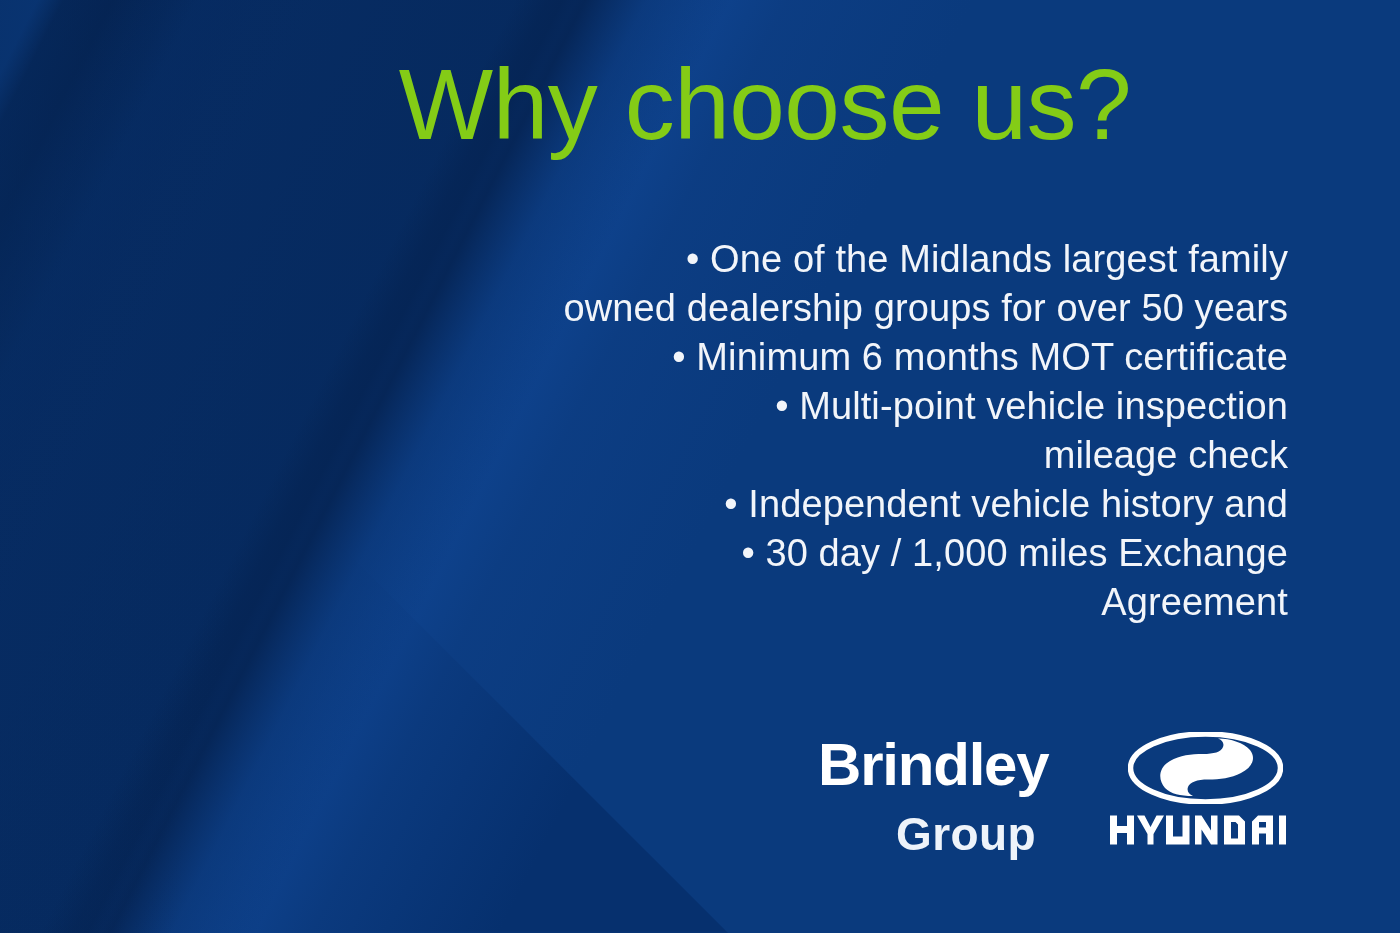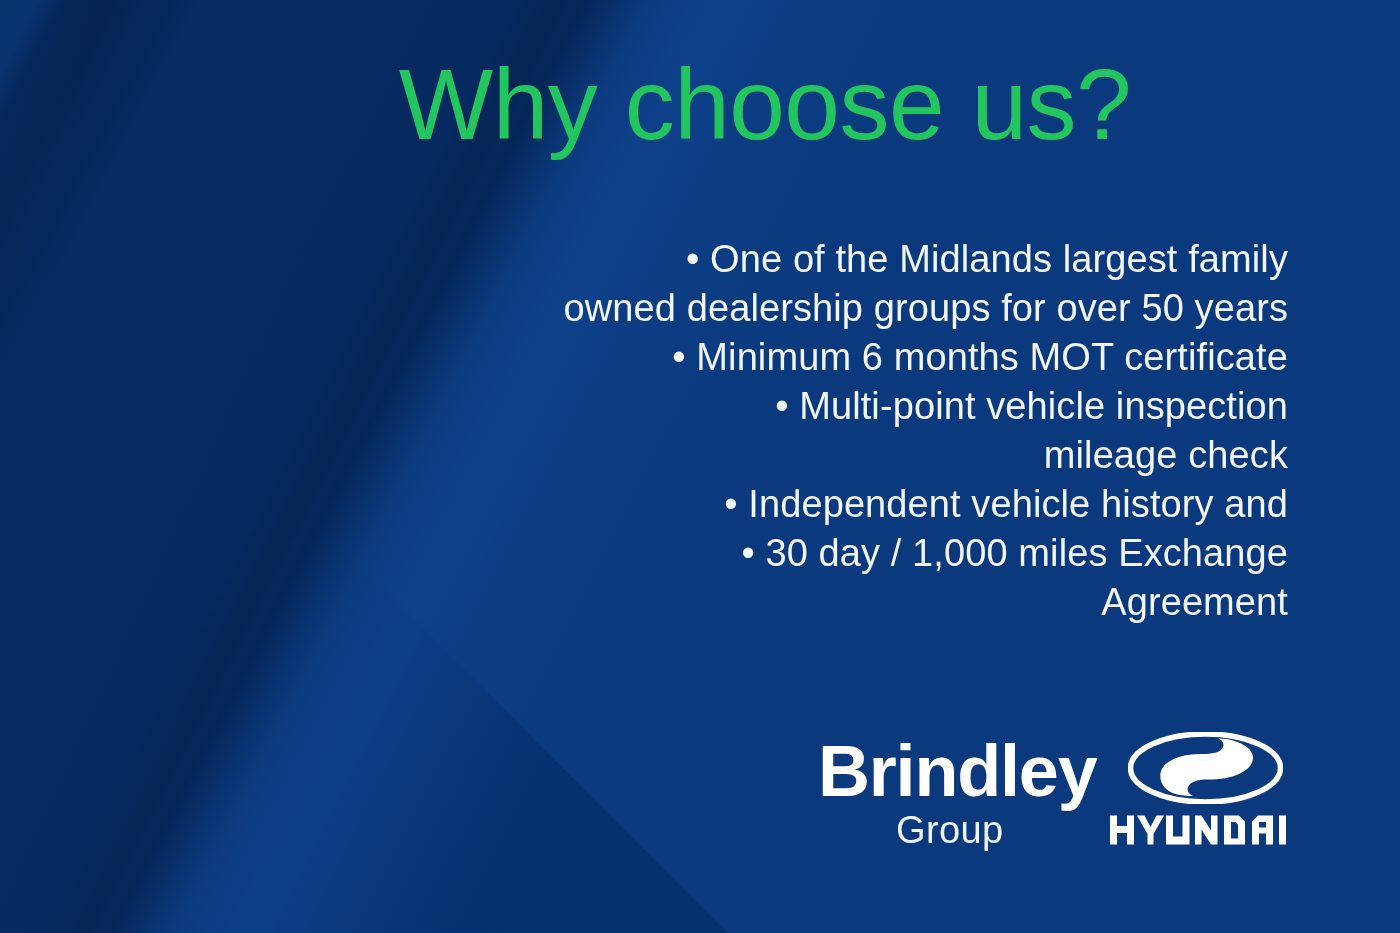--- a/index.html
+++ b/index.html
@@ -98,21 +98,21 @@
     position: absolute;
     inset: 0;
   }
 
   .headline {
     position: absolute;
     left: 0;
     right: 0;
     top: 48px;
     text-align: center;
-    color: #22c55e;
+    color: #84cc16;
     font-size: 100px;
     font-weight: 300;
     letter-spacing: -0.5px;
     line-height: 1.12;
     padding-left: 130px;
     box-sizing: border-box;
   }
 
   .bullets {
     position: absolute;
@@ -133,32 +133,32 @@
 
   .brindley-logo {
     position: absolute;
     left: 818px;
     top: 735px;
     width: 260px;
     height: 120px;
   }
   .brindley-word {
     color: #ffffff;
-    font-size: 72px;
+    font-size: 60px;
     font-weight: 700;
     letter-spacing: -1.2px;
     line-height: 1;
     position: absolute;
     left: 0;
     top: 0;
   }
   .brindley-sub {
     color: #eef3fa;
-    font-size: 38px;
-    font-weight: 400;
+    font-size: 46px;
+    font-weight: 700;
     letter-spacing: 0.4px;
     line-height: 1;
     position: absolute;
     left: 78px;
     top: 76px;
   }
 
   .hyundai-logo {
     position: absolute;
     left: 1108px;

